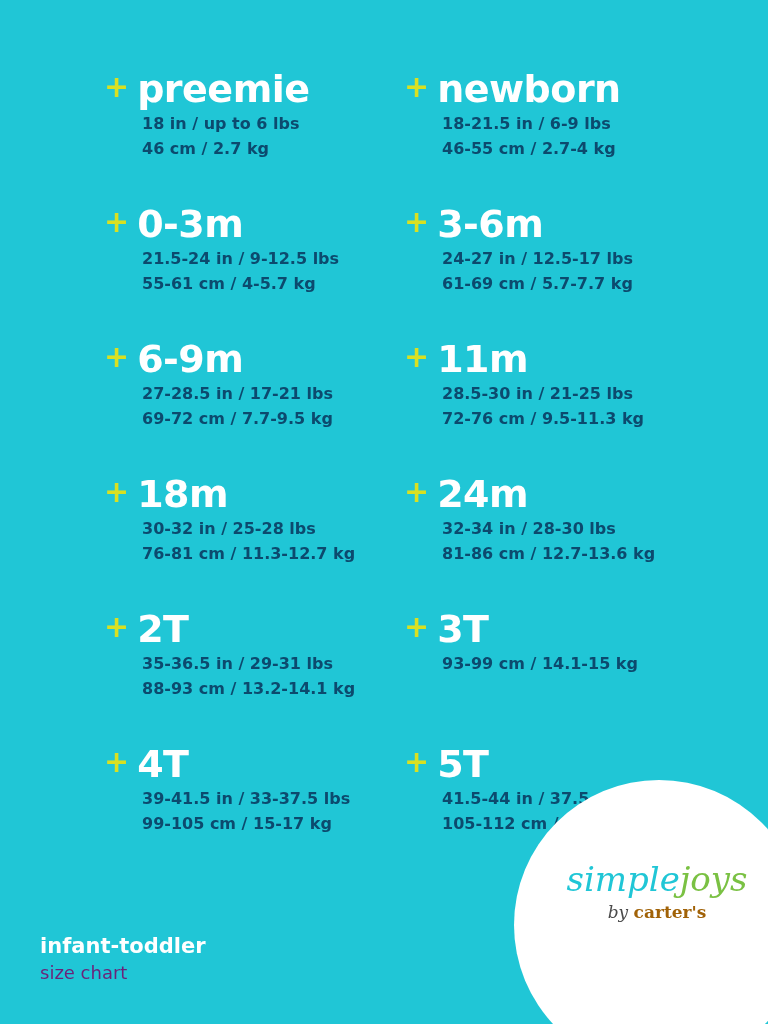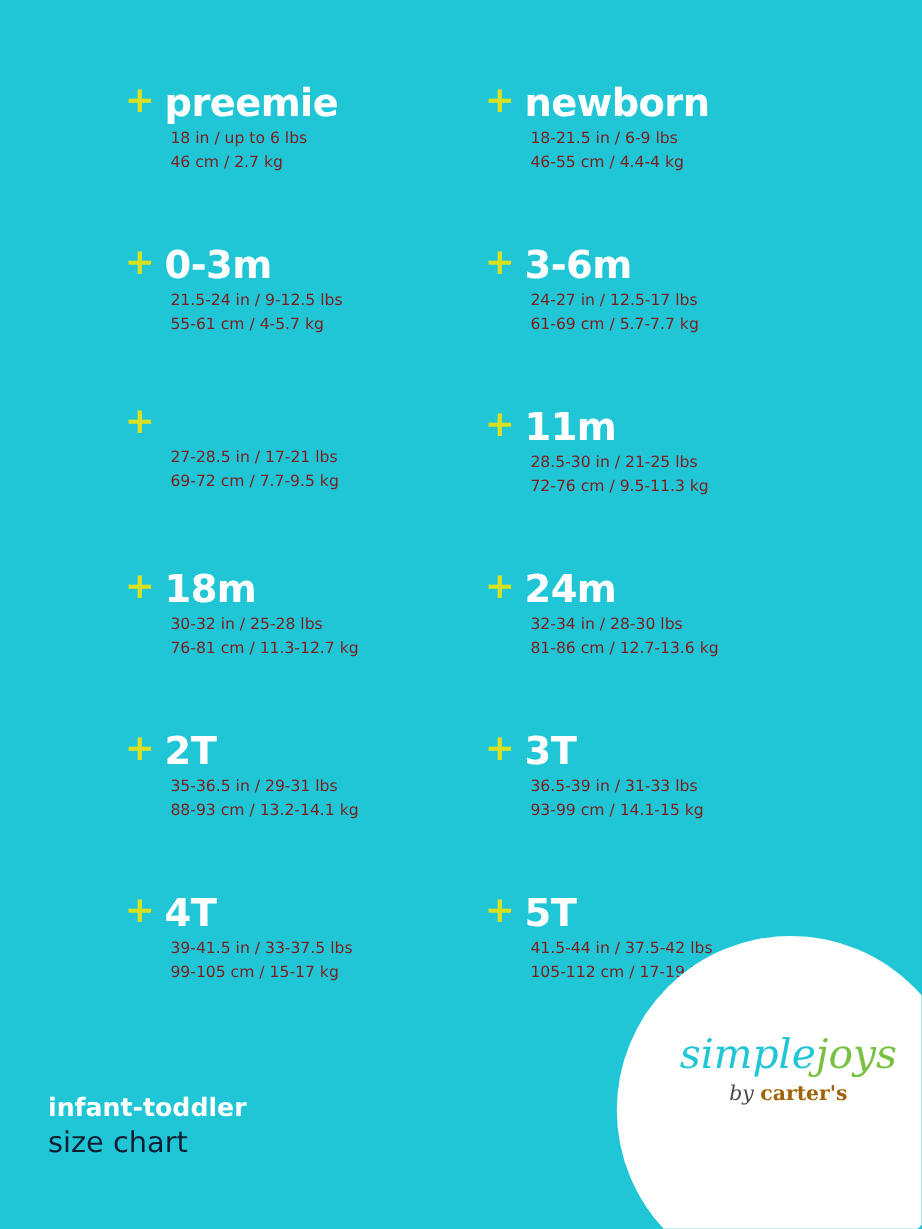--- a/index.html
+++ b/index.html
@@ -51,49 +51,49 @@
     font-size: 30px;
     font-weight: bold;
     line-height: 1;
     margin-right: 8px;
     position: relative;
     top: -3px;
     font-family: "DejaVu Sans", sans-serif;
   }
   .size-name {
     color: #ffffff;
-    font-size: 32px;
+    font-size: 38px;
     font-weight: bold;
     letter-spacing: -0.5px;
     line-height: 1.05;
     font-family: "DejaVu Sans", sans-serif;
   }
   .measure {
-    color: #7f1d1d;
-    font-size: 13px;
-    font-weight: normal;
+    color: #0c4a6e;
+    font-size: 16px;
+    font-weight: bold;
     line-height: 1.55;
     margin-left: 38px;
     font-family: "DejaVu Sans", sans-serif;
   }
   .footer-title-wrap {
     position: absolute;
     left: 40px;
-    bottom: 56px;
+    bottom: 40px;
   }
   .footer-title {
     color: #ffffff;
     font-size: 21px;
     font-weight: bold;
     line-height: 1.3;
     font-family: "DejaVu Sans", sans-serif;
   }
   .footer-sub {
-    color: #0f172a;
-    font-size: 24px;
+    color: #701a75;
+    font-size: 18px;
     font-weight: normal;
     line-height: 1.3;
     opacity: 0.95;
     font-family: "DejaVu Sans", sans-serif;
   }
   .brand-circle {
     position: absolute;
     right: -36px;
     bottom: -46px;
     width: 290px;
@@ -152,21 +152,21 @@
       <div class="measure">18 in / up to 6 lbs</div>
       <div class="measure">46 cm / 2.7 kg</div>
     </div>
 
     <div class="cell col-right">
       <div class="size-head">
         <span class="plus">+</span>
         <span class="size-name">newborn</span>
       </div>
       <div class="measure">18-21.5 in / 6-9 lbs</div>
-      <div class="measure">46-55 cm / 4.4-4 kg</div>
+      <div class="measure">46-55 cm / 2.7-4 kg</div>
     </div>
 
     <div class="cell col-left">
       <div class="size-head">
         <span class="plus">+</span>
         <span class="size-name">0-3m</span>
       </div>
       <div class="measure">21.5-24 in / 9-12.5 lbs</div>
       <div class="measure">55-61 cm / 4-5.7 kg</div>
     </div>
@@ -176,20 +176,21 @@
         <span class="plus">+</span>
         <span class="size-name">3-6m</span>
       </div>
       <div class="measure">24-27 in / 12.5-17 lbs</div>
       <div class="measure">61-69 cm / 5.7-7.7 kg</div>
     </div>
 
     <div class="cell col-left">
       <div class="size-head">
         <span class="plus">+</span>
+        <span class="size-name">6-9m</span>
       </div>
       <div class="measure">27-28.5 in / 17-21 lbs</div>
       <div class="measure">69-72 cm / 7.7-9.5 kg</div>
     </div>
 
     <div class="cell col-right">
       <div class="size-head">
         <span class="plus">+</span>
         <span class="size-name">11m</span>
       </div>
@@ -222,21 +223,20 @@
       </div>
       <div class="measure">35-36.5 in / 29-31 lbs</div>
       <div class="measure">88-93 cm / 13.2-14.1 kg</div>
     </div>
 
     <div class="cell col-right">
       <div class="size-head">
         <span class="plus">+</span>
         <span class="size-name">3T</span>
       </div>
-      <div class="measure">36.5-39 in / 31-33 lbs</div>
       <div class="measure">93-99 cm / 14.1-15 kg</div>
     </div>
 
     <div class="cell col-left">
       <div class="size-head">
         <span class="plus">+</span>
         <span class="size-name">4T</span>
       </div>
       <div class="measure">39-41.5 in / 33-37.5 lbs</div>
       <div class="measure">99-105 cm / 15-17 kg</div>

